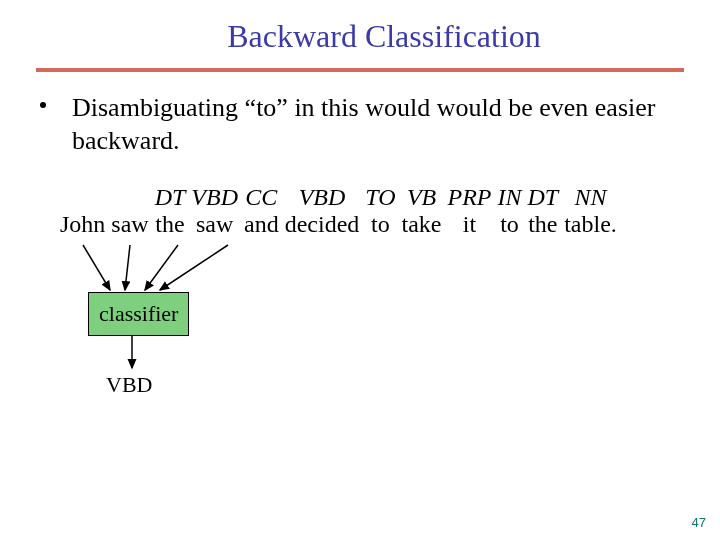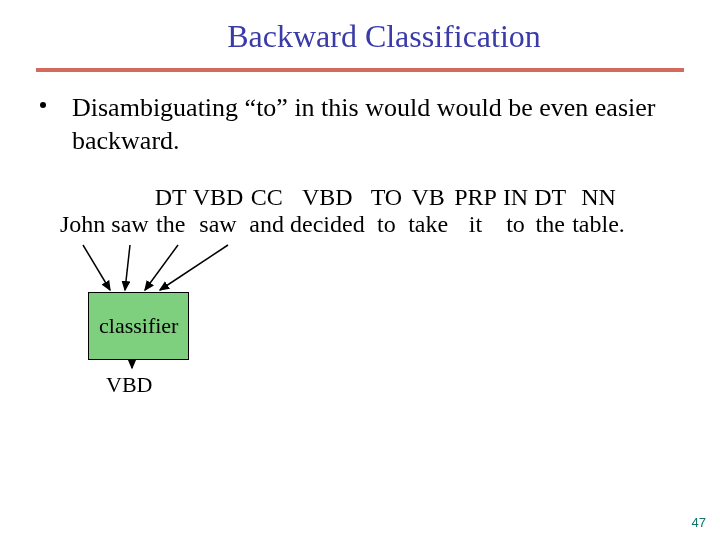--- a/index.html
+++ b/index.html
@@ -62,21 +62,21 @@
     top: 184px;
     left: 60px;
     width: 620px;
     font-size: 24px;
   }
   .tag-col {
     display: inline-block;
     text-align: center;
     vertical-align: top;
   }
-  .tag-col .tag { display:block; white-space: pre; }
+  .tag-col .tag { display:block; white-space: pre; font-style: italic; }
   .tag-col .word { display:block; white-space: pre; }
 
   
   .arrows {
     position: absolute;
     left: 0;
     top: 0;
     width: 720px;
     height: 540px;
     pointer-events: none;
@@ -88,21 +88,21 @@
   }
   .arrows .head {
     fill: #000;
     stroke: none;
   }
 
   .classifier-box {
     position: absolute;
     top: 292px;
     left: 88px;
-    padding: 20px 10px;
+    padding: 8px 10px;
     border: 1.5px solid #000;
     background: #7ecf7e;
     font-size: 22px;
   }
   .output-label {
     position: absolute;
     top: 372px;
     left: 106px;
     font-size: 22px;
   }

